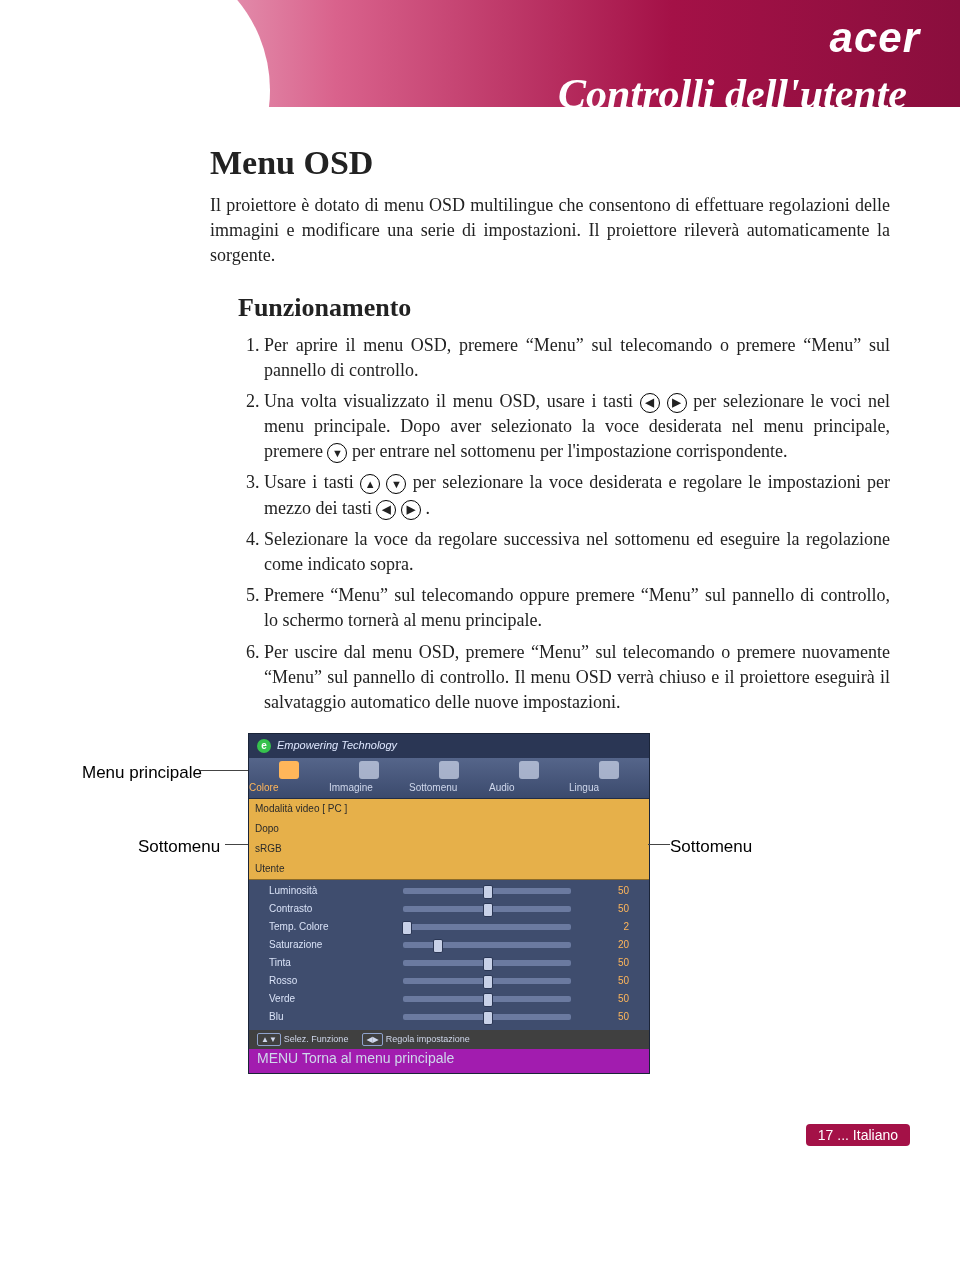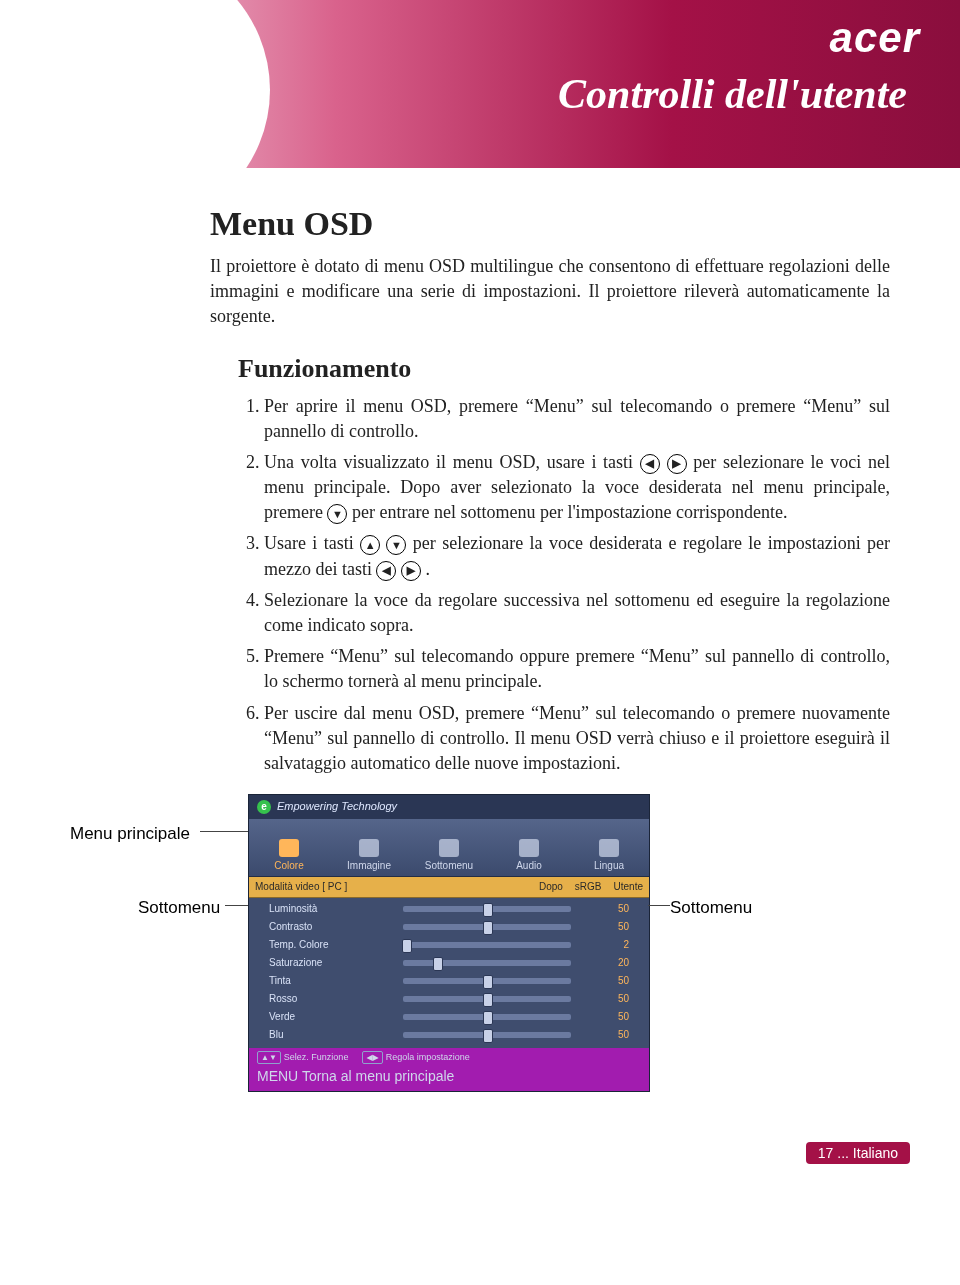--- a/index.html
+++ b/index.html
@@ -5,21 +5,21 @@
   body {
     margin: 0;
     padding: 0;
     width: 960px;
     font-family: Georgia, 'Times New Roman', serif;
     color: #222;
     background: #fff;
   }
   .header-band {
     position: relative;
-    height: 168px;
+    height: 107px;
     background: linear-gradient(90deg, #f7e9ef 0%, #d9628c 35%, #a41147 70%, #8a0e3d 100%);
     overflow: hidden;
   }
   .header-band .mask {
     position: absolute;
     left: -50px;
     top: -50px;
     width: 320px;
     height: 280px;
     background: #fff;
@@ -93,21 +93,21 @@
     position: relative;
     margin: 18px 0 0 -140px;
     width: 810px;
   }
   .osd-block .label {
     position: absolute;
     font-family: Arial, sans-serif;
     font-size: 17px;
     color: #000;
   }
-  .osd-block .label.mp { left: 0; top: 28px; }
+  .osd-block .label.mp { left: 12px; top: 28px; }
   .osd-block .label.sm1 { left: 68px; top: 102px; }
   .osd-block .label.sm2 { left: 600px; top: 102px; }
   .osd-block .line {
     position: absolute;
     height: 1px;
     background: #444;
   }
   .osd {
     margin-left: 178px;
     width: 400px;
@@ -139,42 +139,43 @@
     justify-content: center;
     font-size: 10px;
   }
   .osd .tabs {
     display: flex;
     background: linear-gradient(#55658a, #3b4a6d);
     border-bottom: 1px solid #222d46;
   }
   .osd .tab {
     flex: 1;
-    text-align: center;
-    padding: 20px 0 3px 0;
+    text-align: left;
+    padding: 3px 0 3px 0;
     font-size: 10px;
     color: #cfd7eb;
   }
   .osd .tab.active { color: #ffb65a; }
   .osd .tab .ic {
     display: block;
     margin: 0 auto 2px auto;
     width: 20px;
     height: 18px;
     background: #cfd7eb;
     opacity: 0.7;
     border-radius: 3px;
   }
   .osd .tab.active .ic { background: #ffb65a; opacity: 1; }
   .osd .mode-row {
     display: flex;
     background: #e6b04a;
     color: #2a2a2a;
     font-size: 10px;
     border-bottom: 1px solid #8a6a2a;
+    flex-direction: column;
   }
   .osd .mode-row .cell {
     padding: 3px 6px;
     flex: 0 0 auto;
   }
   .osd .mode-row .spacer { flex: 1; }
   .osd .rows { background: #3f4d6e; padding: 2px 8px 4px 8px; }
   .osd .row {
     display: flex;
     align-items: center;
@@ -200,21 +201,21 @@
     border: 1px solid #2a3654;
     border-radius: 2px;
   }
   .osd .row .val {
     flex: 0 0 34px;
     text-align: right;
     color: #ffb65a;
     font-size: 10px;
   }
   .osd .footer {
-    background: #a21caf;
+    background: #404040;
     padding: 3px 8px;
     font-size: 9px;
     color: #cfd7eb;
     display: flex;
     gap: 14px;
     align-items: center;
   }
   .osd .footer .kbox {
     display: inline-block;
     padding: 0 3px;

